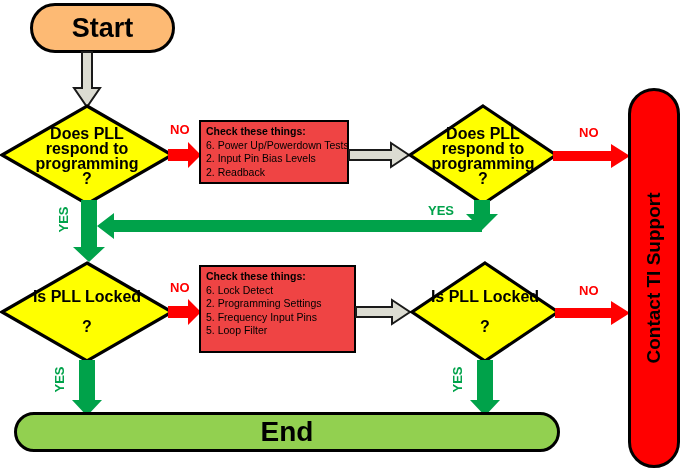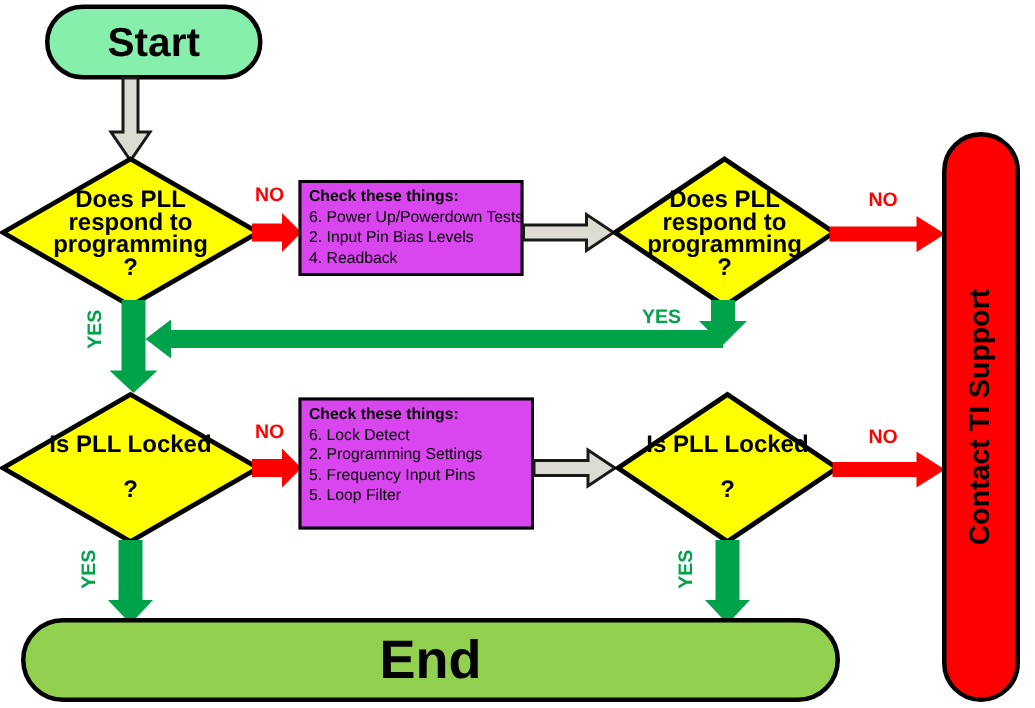--- a/index.html
+++ b/index.html
@@ -4,37 +4,37 @@
 <style>
   html,body{margin:0;padding:0;background:#fff;}
   body{width:690px;height:472px;overflow:hidden;
        font-family:"Liberation Sans", sans-serif;}
   #canvas{position:relative;width:690px;height:472px;background:#ffffff;}
 
   
   .terminator{position:absolute;box-sizing:border-box;border:3px solid #000;
               display:flex;align-items:center;justify-content:center;
               font-weight:bold;color:#000;}
-  #start-box{left:30px;top:3px;width:145px;height:50px;background:#86efac;
+  #start-box{left:30px;top:3px;width:145px;height:50px;background:#fdba74;
              border-radius:25px;font-size:27px;}
-  #end-box{left:14px;top:412px;width:546px;height:56px;background:#92D050;
-           border-radius:28px;font-size:36px;}
+  #end-box{left:14px;top:412px;width:546px;height:40px;background:#92D050;
+           border-radius:28px;font-size:28px;}
   #support-box{left:628px;top:88px;width:52px;height:380px;background:#FF0000;
                border-radius:26px;}
   #support-box .vtext{transform:rotate(-90deg);white-space:nowrap;
                       font-size:19px;font-weight:bold;color:#000;}
 
   
   .diamond{position:absolute;}
   .diamond svg{display:block;overflow:visible;}
   .dlabel{position:absolute;left:0;right:0;text-align:center;
           font-size:16px;font-weight:bold;color:#000;line-height:15px;}
 
   
-  .note{position:absolute;box-sizing:border-box;background:#d946ef;
+  .note{position:absolute;box-sizing:border-box;background:#ef4444;
         border:2px solid #000;padding:3px 0 3px 5px;
         font-size:10.5px;color:#000;line-height:13.5px;}
   .note .nhead{font-weight:bold;}
   .note .nline{white-space:nowrap;}
 
   
   .conn{position:absolute;}
   .conn svg{display:block;overflow:visible;}
   .edgelabel{position:absolute;font-weight:bold;font-size:13px;text-align:right;}
   .lbl-no{color:#FF0000;}
@@ -72,21 +72,21 @@
   <div class="conn" style="left:168px;top:142px;width:34px;height:26px;">
     <svg width="34" height="26" viewBox="0 0 34 26">
       <polygon points="0,7 20,7 20,0 33,13 20,26 20,19 0,19" fill="#FF0000"></polygon>
     </svg>
   </div>
 
   <div class="note" id="note1" style="left:199px;top:120px;width:150px;height:64px;">
     <div class="nhead nline">Check these things:</div>
     <div class="nline">6.  Power Up/Powerdown Tests</div>
     <div class="nline">2.  Input Pin Bias Levels</div>
-    <div class="nline">4.  Readback</div>
+    <div class="nline">2.  Readback</div>
   </div>
 
   <div class="conn" style="left:349px;top:142px;width:62px;height:26px;">
     <svg width="62" height="26" viewBox="0 0 62 26">
       <polygon points="0,8 42,8 42,1 60,13 42,25 42,18 0,18" fill="#DCDCD2" stroke="#1a1a1a" stroke-width="2"></polygon>
     </svg>
   </div>
 
   <div class="diamond" style="left:408px;top:104px;width:150px;height:102px;">
     <svg width="150" height="102" viewBox="0 0 150 102">

